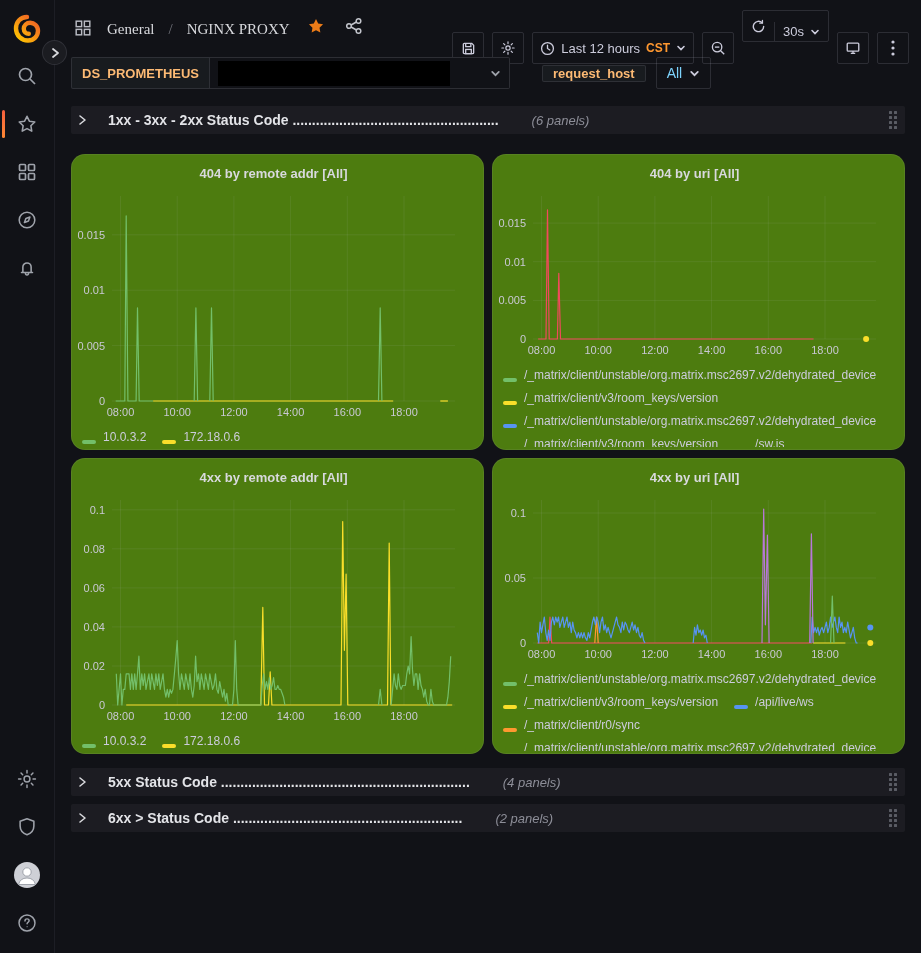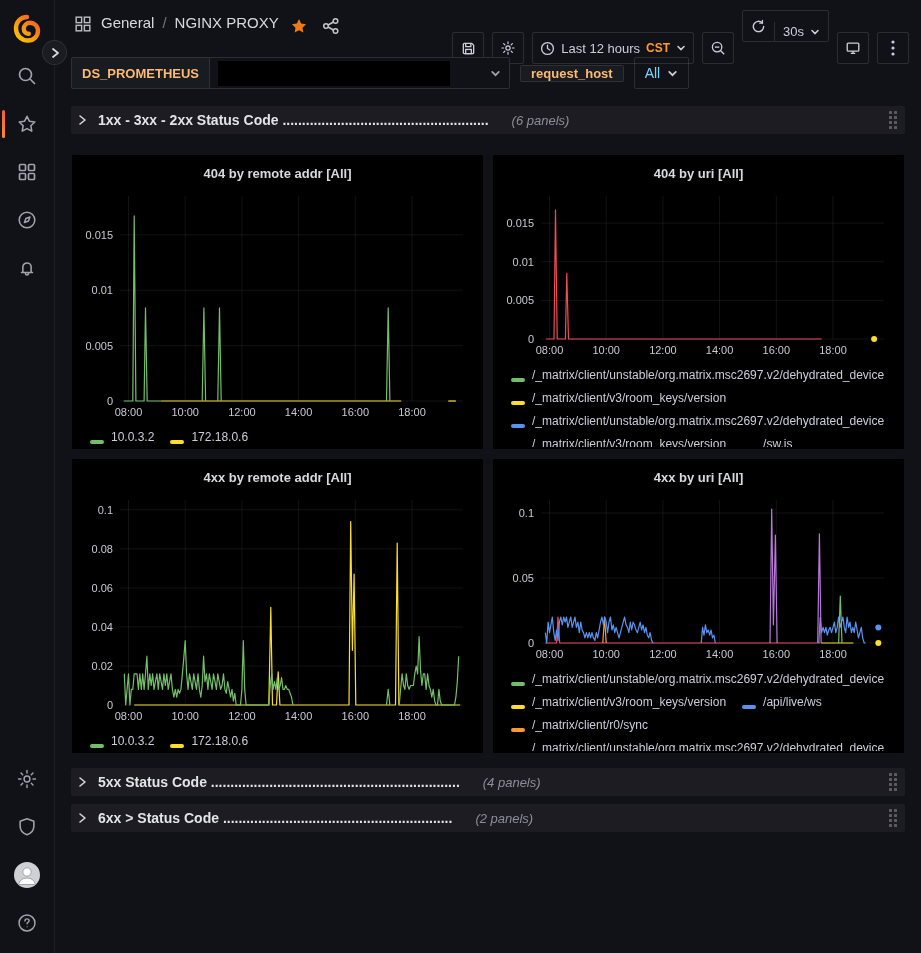--- a/index.html
+++ b/index.html
@@ -34,21 +34,21 @@
   .expand-btn {
     position: absolute; left: 42px; top: 40px; width: 25px; height: 25px; border-radius: 50%;
     background: #1b1c21; border: 1px solid rgba(204,204,220,0.12); z-index: 9;
     display:flex; align-items:center; justify-content:center; cursor:pointer;
   }
   
   .topnav {
     margin-left: 55px; height: 52px; display: flex; align-items: center;
     justify-content: space-between; padding: 0 12px 0 18px;
   }
-  .nav-left { display: flex; align-items: flex-start; gap: 8px; }
+  .nav-left { display: flex; align-items: flex-end; gap: 14px; font-family: Liberation Serif, serif; }
   .crumb { font-size: 15px; color: #d8d9dd; cursor: pointer; }
   .crumb-sep { color: #73757d; font-size: 15px; }
   .icon-btn-plain { background:none; border:none; cursor:pointer; display:flex; align-items:center; justify-content:center; padding:3px; }
   .nav-right { display: flex; align-items: center; gap: 8px; }
   .tool-btn {
     height: 32px; min-width: 32px; display: flex; align-items: center; justify-content: center; gap: 6px;
     background: transparent; border: 1px solid rgba(204,204,220,0.15); border-radius: 2px;
     color: #ccccdc; font-size: 13px; cursor: pointer; padding: 0 7px;
     font-family: "Liberation Sans", sans-serif;
     margin-top: 44px;
@@ -58,47 +58,47 @@
   .tool-group .seg + .seg { border-left: 1px solid rgba(204,204,220,0.15); margin-top: 11px; }
   .tz { color: #ff9830; font-weight: 700; font-size: 12px; }
   .kebab-btn { border: 1px solid rgba(204,204,220,0.15); }
   
   .submenu { margin-left: 55px; display:flex; align-items:center; gap:10px; padding: 5px 16px 9px 16px; }
   .var-pair { display:flex; align-items:stretch; height:32px; }
   .var-label {
     display:flex; align-items:center; padding: 0 10px; font-size: 13px; font-weight:600;
     color:#fdba74; background:#181b1f; border:1px solid rgba(204,204,220,0.12); border-radius:2px 0 0 2px;
   }
-  .var-label.solo { border-radius:2px; }
+  .var-label.solo { border-radius:2px;margin-left:22px; }
   .var-value {
     display:flex; align-items:center; gap:8px; padding:0 8px; background:#111217;
     border:1px solid rgba(204,204,220,0.15); border-left:none; border-radius:0 2px 2px 0;
     cursor:pointer; min-width: 300px; justify-content: space-between;
   }
   .redacted { width: 232px; height: 25px; background:#000; }
   .var-select {
     display:flex; align-items:center; gap:7px; height:32px; padding:0 10px;
     border:1px solid rgba(204,204,220,0.15); border-radius:2px; font-size:14px; color:#7dd3fc; cursor:pointer;
   }
   
   .dash { margin-left: 55px; padding: 8px 16px 0 16px; }
   .row-header {
-    height: 28px; display: flex; align-items: center; gap: 9px; padding: 0 8px 0 4px;
+    height: 28px; display: flex; align-items: center; gap: 19px; padding: 0 8px 0 4px;
     border-radius: 2px; cursor: pointer; position: relative;
   }
   .row-header.collapsed { background: rgba(204,204,220,0.06); }
   .row-title { font-size: 14px; font-weight: 700; color: #e3e4e8; white-space: nowrap; overflow:hidden; }
   .row-count { font-size: 13px; font-style: italic; color: #8d8e98; margin-left: 14px; white-space: nowrap; }
   .drag-handle { margin-left: auto; display:grid; grid-template-columns: repeat(2, 3px); gap: 2px; cursor: grab; }
   .drag-handle i { width:3px; height:3px; background:#5a5c64; border-radius:0.5px; }
   .gap12 { height: 12px; } .gap8 { height: 8px; } .gap14 { height: 14px; }
   .panel-grid { display: grid; grid-template-columns: 1fr 1fr; gap: 8px; }
   .panel {
-    height: 296px; background: #000000; border: 1px solid rgba(204,204,220,0.09);
-    border-radius: 2px; padding: 5px 8px 0 8px; overflow: hidden;
+    height: 296px; background: #4d7c0f; border: 1px solid rgba(204,204,220,0.09);
+    border-radius: 14px; padding: 5px 8px 0 0; overflow: hidden;
   }
   .panel-title {
     height: 26px; display:flex; align-items:center; justify-content:center;
     font-size: 13px; font-weight: 600; color: #d8d9dd; cursor: pointer;
   }
   svg.chart { display: block; }
   svg.chart text { font-size: 11px; fill: #c9c9d4; font-family: "Liberation Sans", sans-serif; }
   .grid-line { stroke: rgba(204,204,220,0.09); stroke-width: 1; }
   .legend { padding: 2px 6px 0 10px; }
   .legend.tall { height: 86px; overflow: hidden; }

